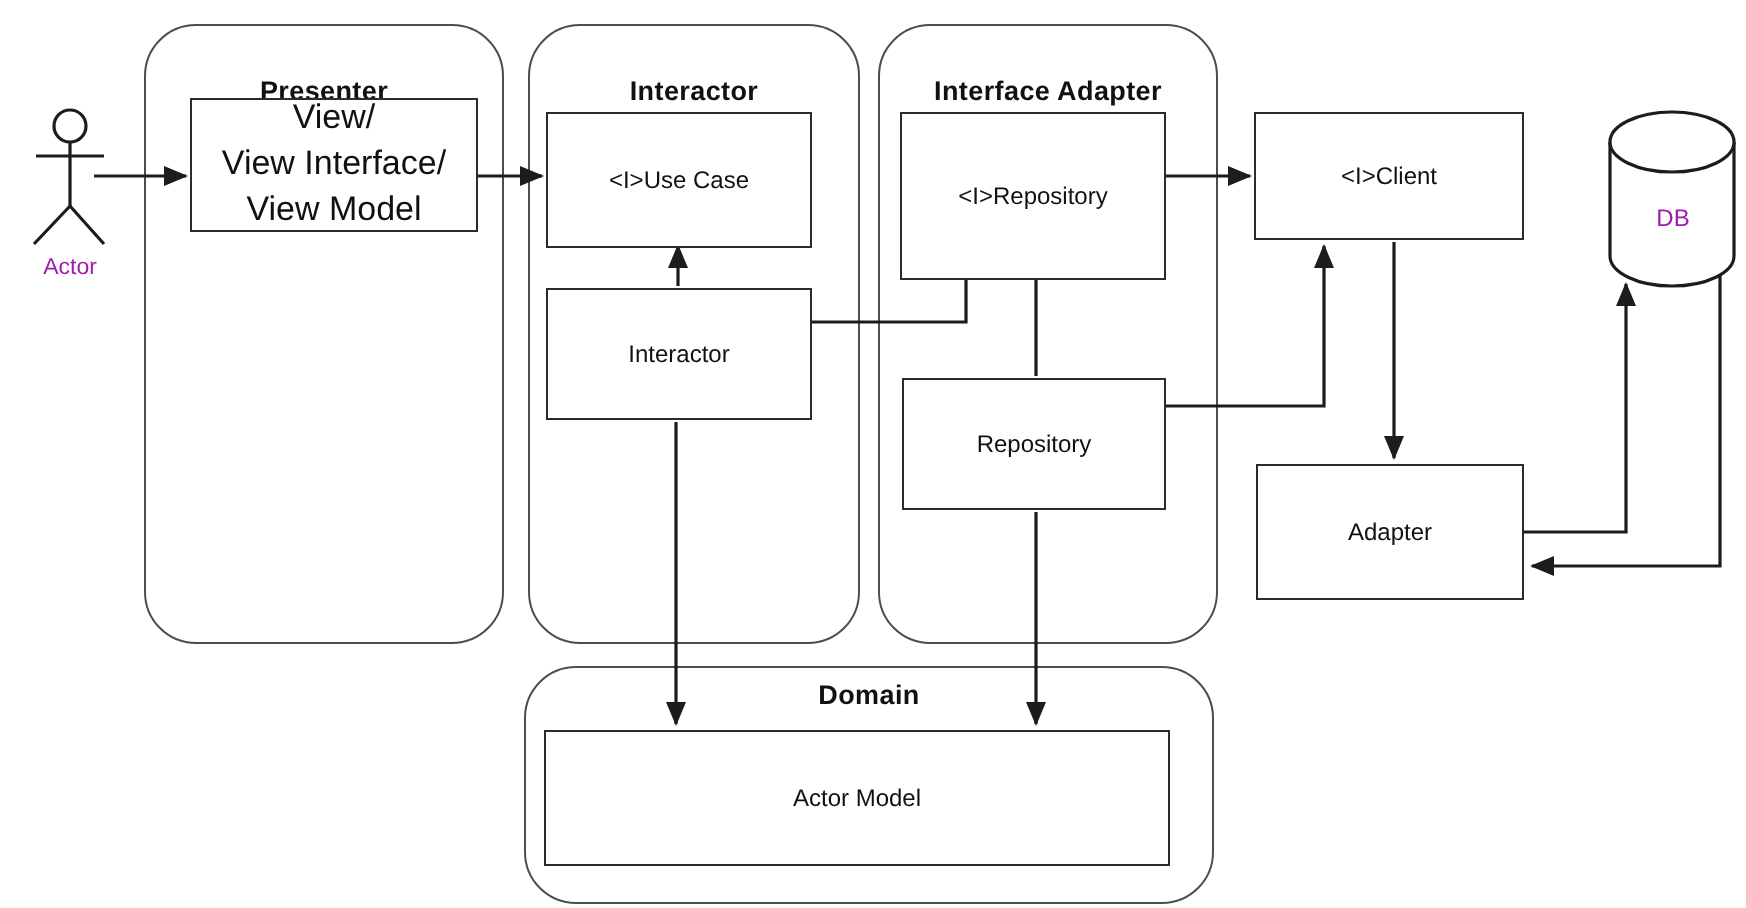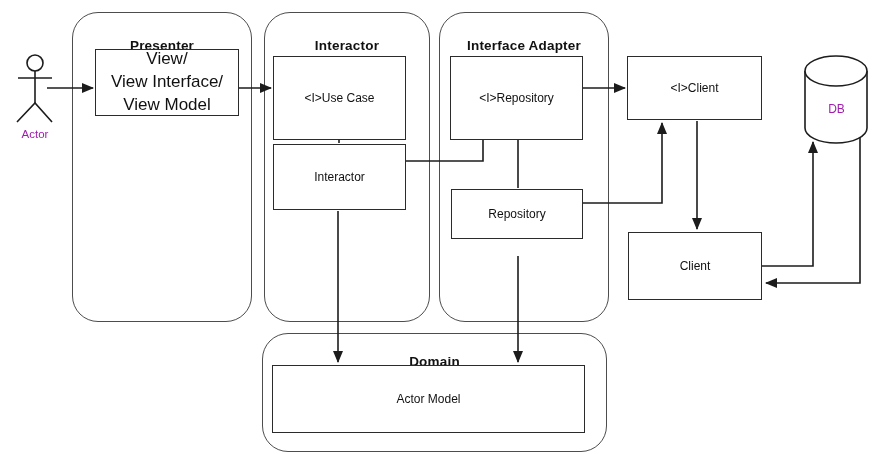--- a/index.html
+++ b/index.html
@@ -7,40 +7,40 @@
     position:relative;width:873px;height:454px;background:#ffffff;overflow:hidden;
     font-family:"Liberation Sans","DejaVu Sans",sans-serif;color:#111111;
   }
   .container{
     position:absolute;border:1.4px solid #4d4d4d;border-radius:26px;background:transparent;
   }
   .ctitle{
     text-align:center;font-weight:bold;font-size:13.5px;letter-spacing:.2px;
     margin-top:25px;color:#111111;
   }
-  .ctitle.domain-title{margin-top:20px;}
+  .ctitle.domain-title{margin-top:6px;}
   svg.edges{position:absolute;left:0;top:0;width:873px;height:454px;}
   .box{
     position:absolute;border:1.6px solid #2b2b2b;background:#ffffff;
     display:flex;align-items:center;justify-content:center;text-align:center;
     font-size:12px;line-height:1.35;color:#111111;box-sizing:border-box;
   }
   .lbl{position:absolute;text-align:center;font-size:11.5px;color:#a21caf;}
   
   #c-presenter{left:72px;top:12px;width:178px;height:308px;}
   #c-application{left:264px;top:12px;width:164px;height:308px;}
   #c-interface-adapter{left:439px;top:12px;width:168px;height:308px;}
   #c-infrastructure{left:620px;top:12px;width:161px;height:306px;}
   #c-domain{left:262px;top:333px;width:343px;height:117px;}
   
   #n-view{left:95px;top:49px;width:144px;height:67px;font-size:17px;}
-  #n-usecase{left:273px;top:56px;width:133px;height:84px;}
+  #n-usecase{left:273px;top:56px;width:133px;height:68px;}
   #n-interactor{left:273px;top:144px;width:133px;height:66px;}
   #n-irepository{left:450px;top:56px;width:133px;height:84px;}
-  #n-repository{left:451px;top:189px;width:132px;height:50px;}
+  #n-repository{left:451px;top:189px;width:132px;height:66px;}
   #n-iclient{left:627px;top:56px;width:135px;height:64px;}
   #n-client{left:628px;top:232px;width:134px;height:68px;}
   #n-domainmodel{left:272px;top:365px;width:313px;height:68px;}
   #actor-label{left:8px;top:128px;width:54px;}
   #db-label{left:806px;top:102px;width:61px;font-size:12px;}
 </style>
 </head>
 <body>
 
 <div id="canvas">
@@ -113,21 +113,21 @@
 
   <div class="box" id="n-repository">
     <span>Repository</span>
   </div>
 
   <div class="box" id="n-iclient">
     <span>&lt;I&gt;Client</span>
   </div>
 
   <div class="box" id="n-client">
-    <span>Client</span>
+    <span>Adapter</span>
   </div>
 
   <div class="box" id="n-domainmodel">
     <span>Actor Model</span>
   </div>
 
   <div class="lbl" id="actor-label">Actor</div>
   <div class="lbl" id="db-label">DB</div>
 
 </div>

